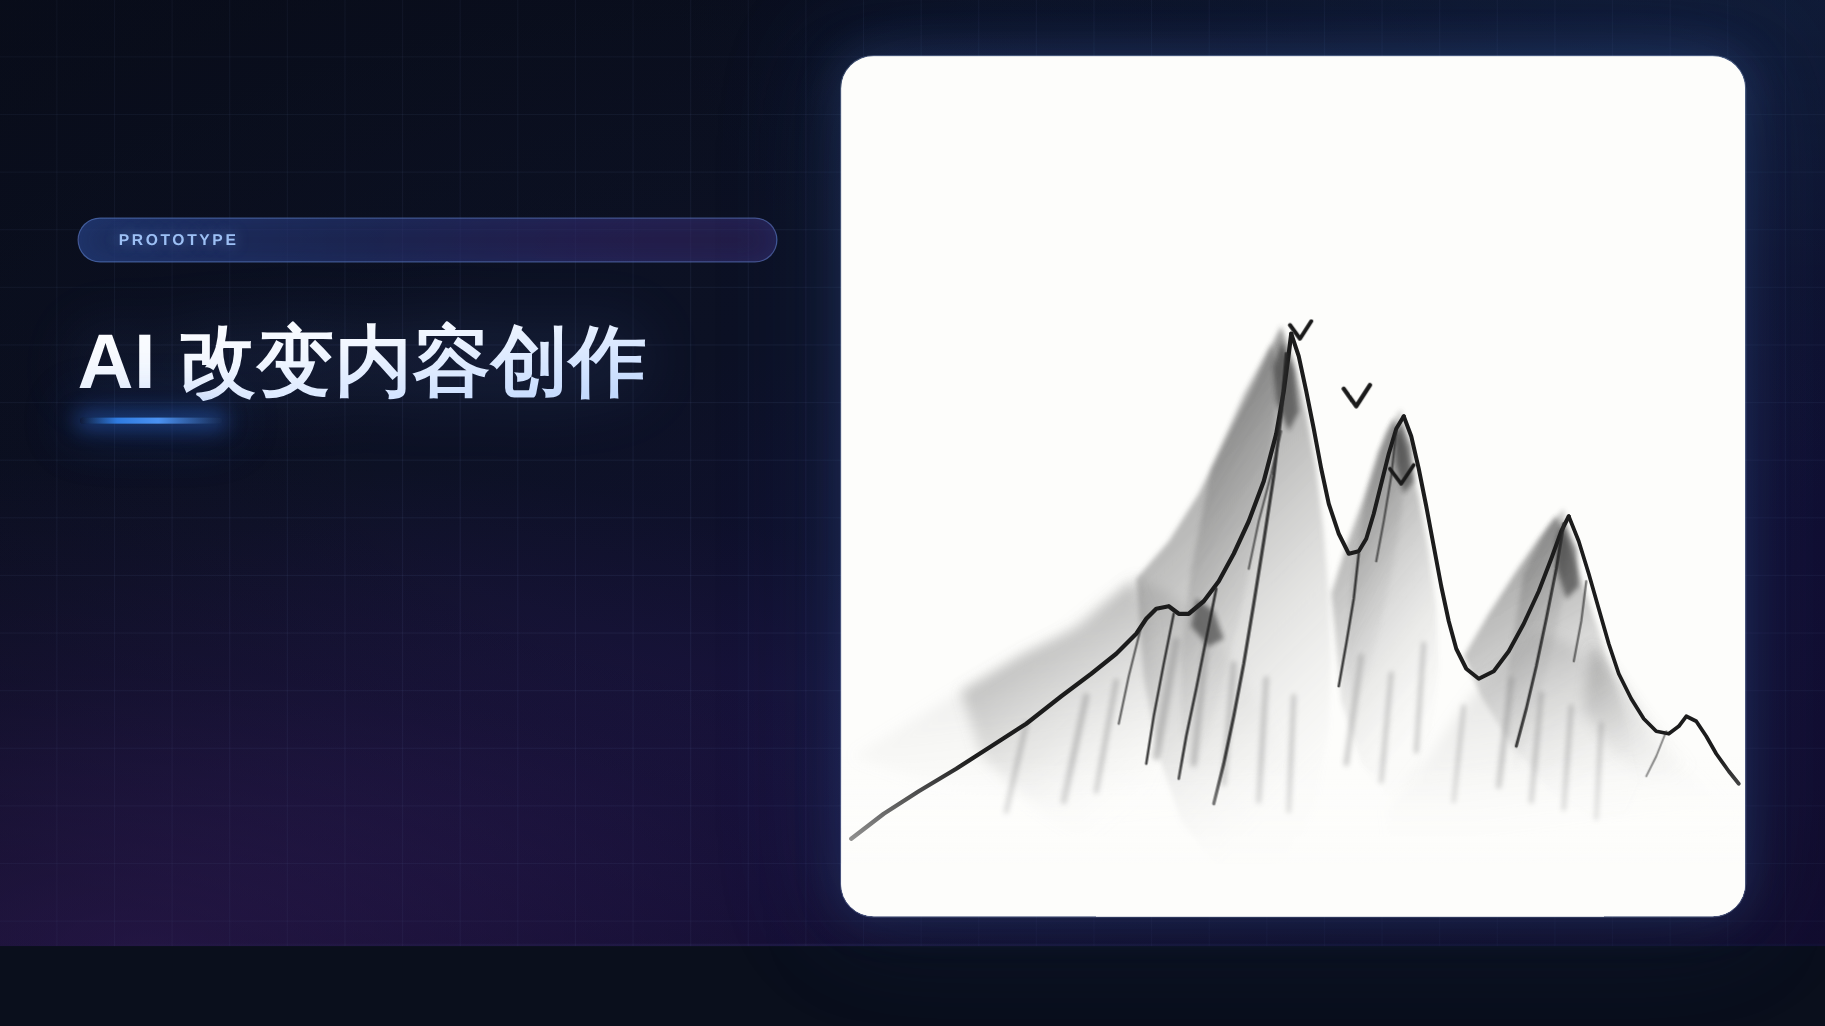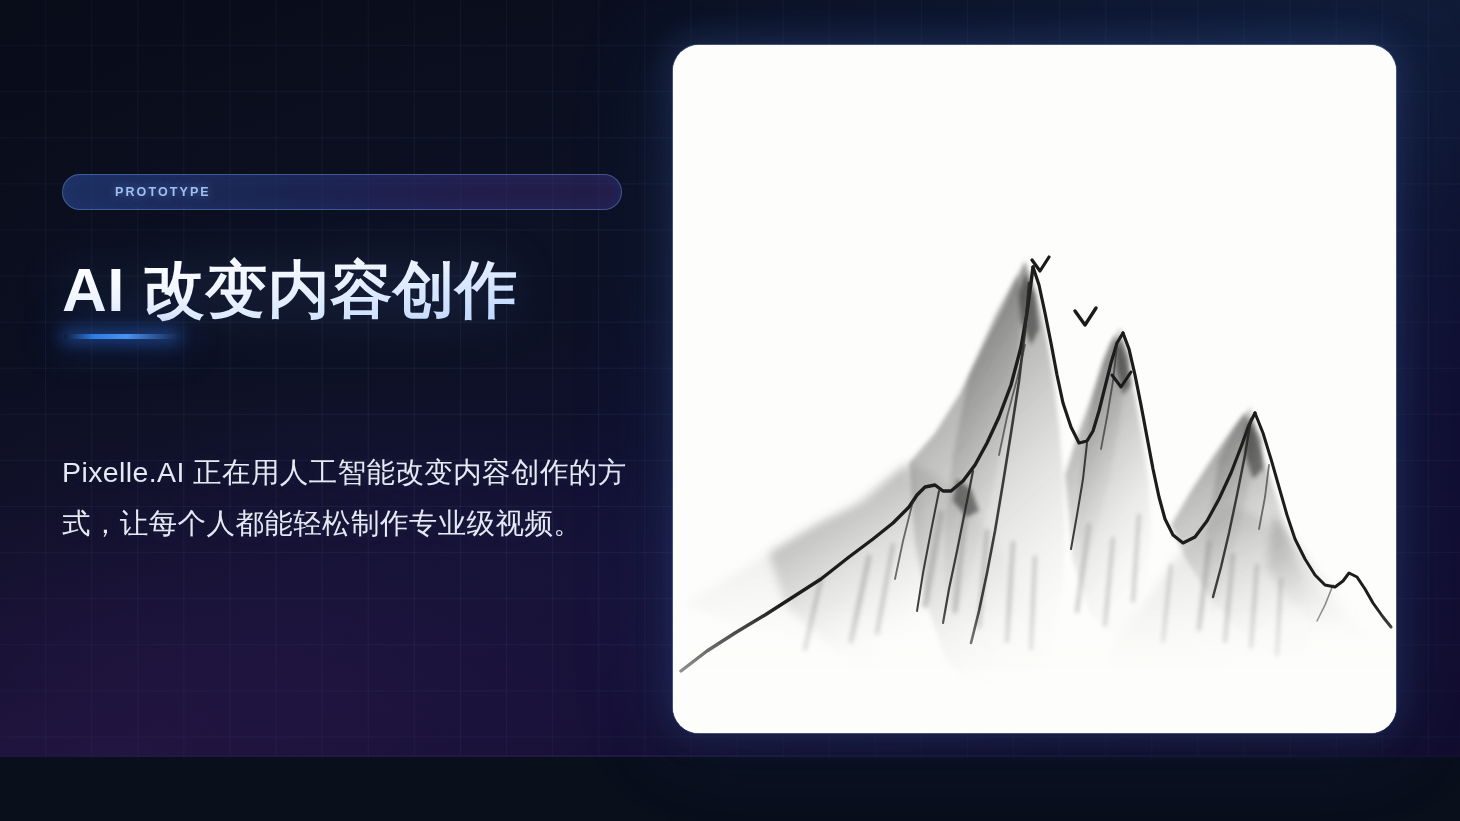--- a/index.html
+++ b/index.html
@@ -76,21 +76,20 @@
     height: 36px;
     border-radius: 18px;
     box-sizing: border-box;
     border: 1px solid rgba(96,132,205,0.55);
     background: linear-gradient(100deg, rgba(36,60,122,0.72) 0%, rgba(38,50,110,0.60) 40%, rgba(52,40,108,0.55) 72%, rgba(58,40,104,0.50) 100%);
     display: flex;
     align-items: center;
     box-shadow: 0 0 22px rgba(50,90,180,0.18) inset;
   }
   .badge-label {
-    margin-left: 20px;
     font-size: 12.5px;
     font-weight: 700;
     letter-spacing: 2.1px;
     color: #9dc0f5;
     text-shadow: 0 0 10px rgba(120,165,240,0.55);
     padding-left: 32px;
   }
 
   .title {
     position: absolute;
@@ -173,21 +172,20 @@
   <div class="left-col">
 
     <div class="badge">
       <span class="badge-label">PROTOTYPE</span>
     </div>
 
     <h1 class="title"><span class="lat">AI</span><span> 改变内容创作</span></h1>
 
     <div class="underline"></div>
 
-    <p class="body-text">Pixelle.AI 正在用人工智能改变内容创作的方式，让每个人都能轻松制作专业级视频。</p>
   </div>
 
   <div class="card">
     <svg class="card-canvas" viewBox="0 0 723 688" preserveAspectRatio="xMidYMid slice">
       <defs>
         <linearGradient id="wash1" x1="0" y1="0" x2="0.35" y2="1">
           <stop offset="0%" stop-color="#3a3a3a" stop-opacity="0.72"></stop>
           <stop offset="45%" stop-color="#6e6e6e" stop-opacity="0.42"></stop>
           <stop offset="100%" stop-color="#c8c8c8" stop-opacity="0.04"></stop>
         </linearGradient>

